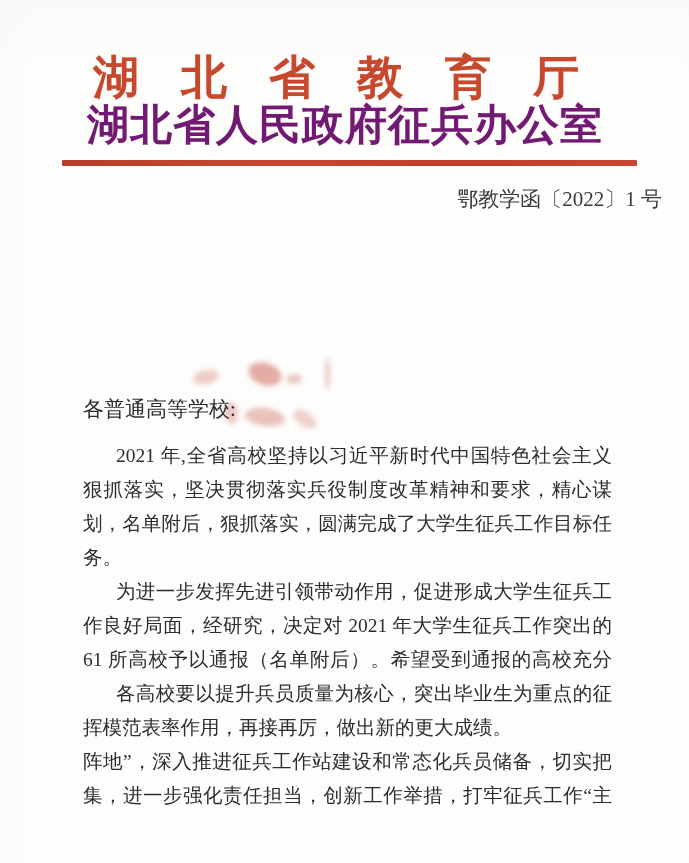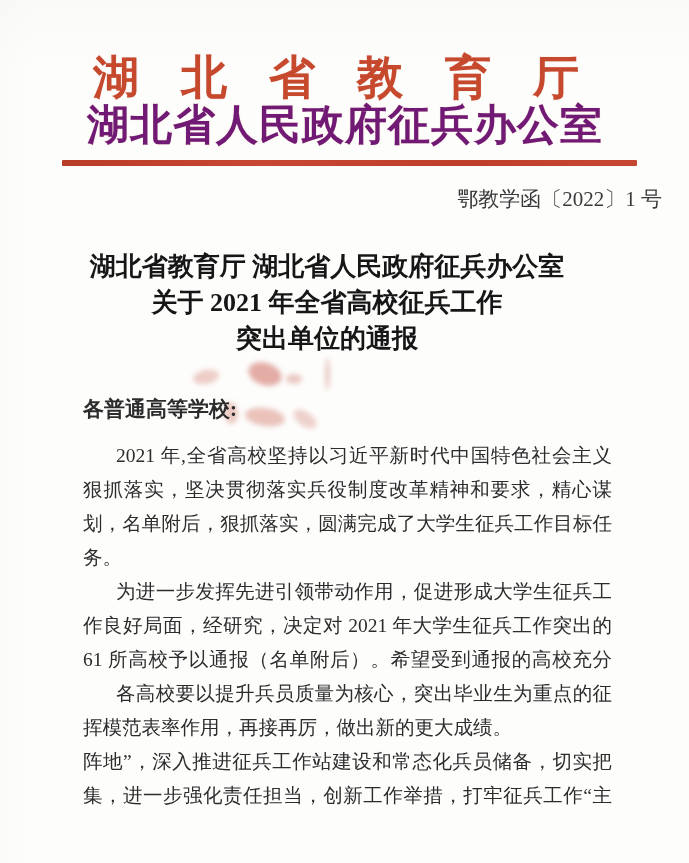--- a/index.html
+++ b/index.html
@@ -95,21 +95,20 @@
   
   .salutation {
     position: absolute;
     left: 83px;
     top: 392px;
     height: 34px;
     line-height: 34px;
     font-size: 21px;
     color: #2c2c2c;
     white-space: nowrap;
-    font-weight: bold;
   }
   .bodytext {
     position: absolute;
     left: 83px;
     top: 439px;
     width: 529px;
     color: #2c2c2c;
   }
   .bl {
     height: 34px;
@@ -141,25 +140,20 @@
   <div class="scan-tint"></div>
 
   <header>
     <div class="agency1">湖北省教育厅</div>
     <div class="agency2">湖北省人民政府征兵办公室</div>
     <div class="red-rule"></div>
   </header>
 
   <div class="doc-number">鄂教学函〔2022〕1 号</div>
 
-  <div class="title">
-    <div class="title-line">湖北省教育厅 湖北省人民政府征兵办公室</div>
-    <div class="title-line">关于 2021 年全省高校征兵工作</div>
-    <div class="title-line">突出单位的通报</div>
-  </div>
 
   <div class="stamp">
     <i class="s1"></i>
     <i class="s2"></i>
     <i class="s3"></i>
     <i class="s4"></i>
     <i class="s5"></i>
     <i class="s6"></i>
     <i class="s7"></i>
   </div>

